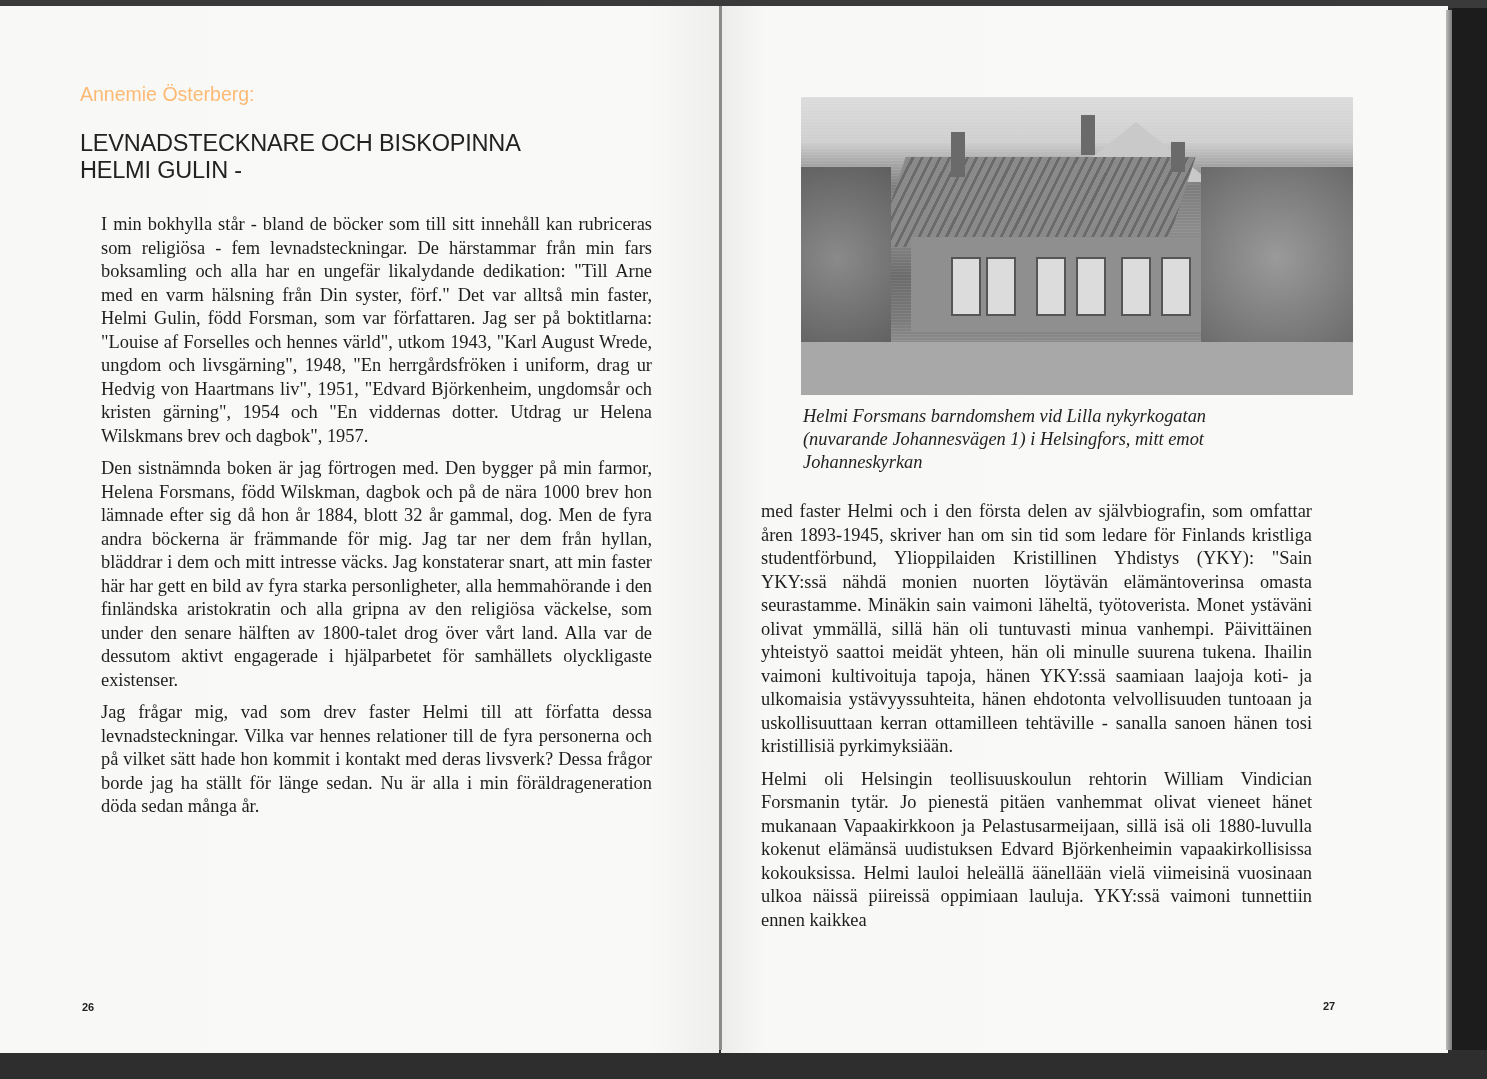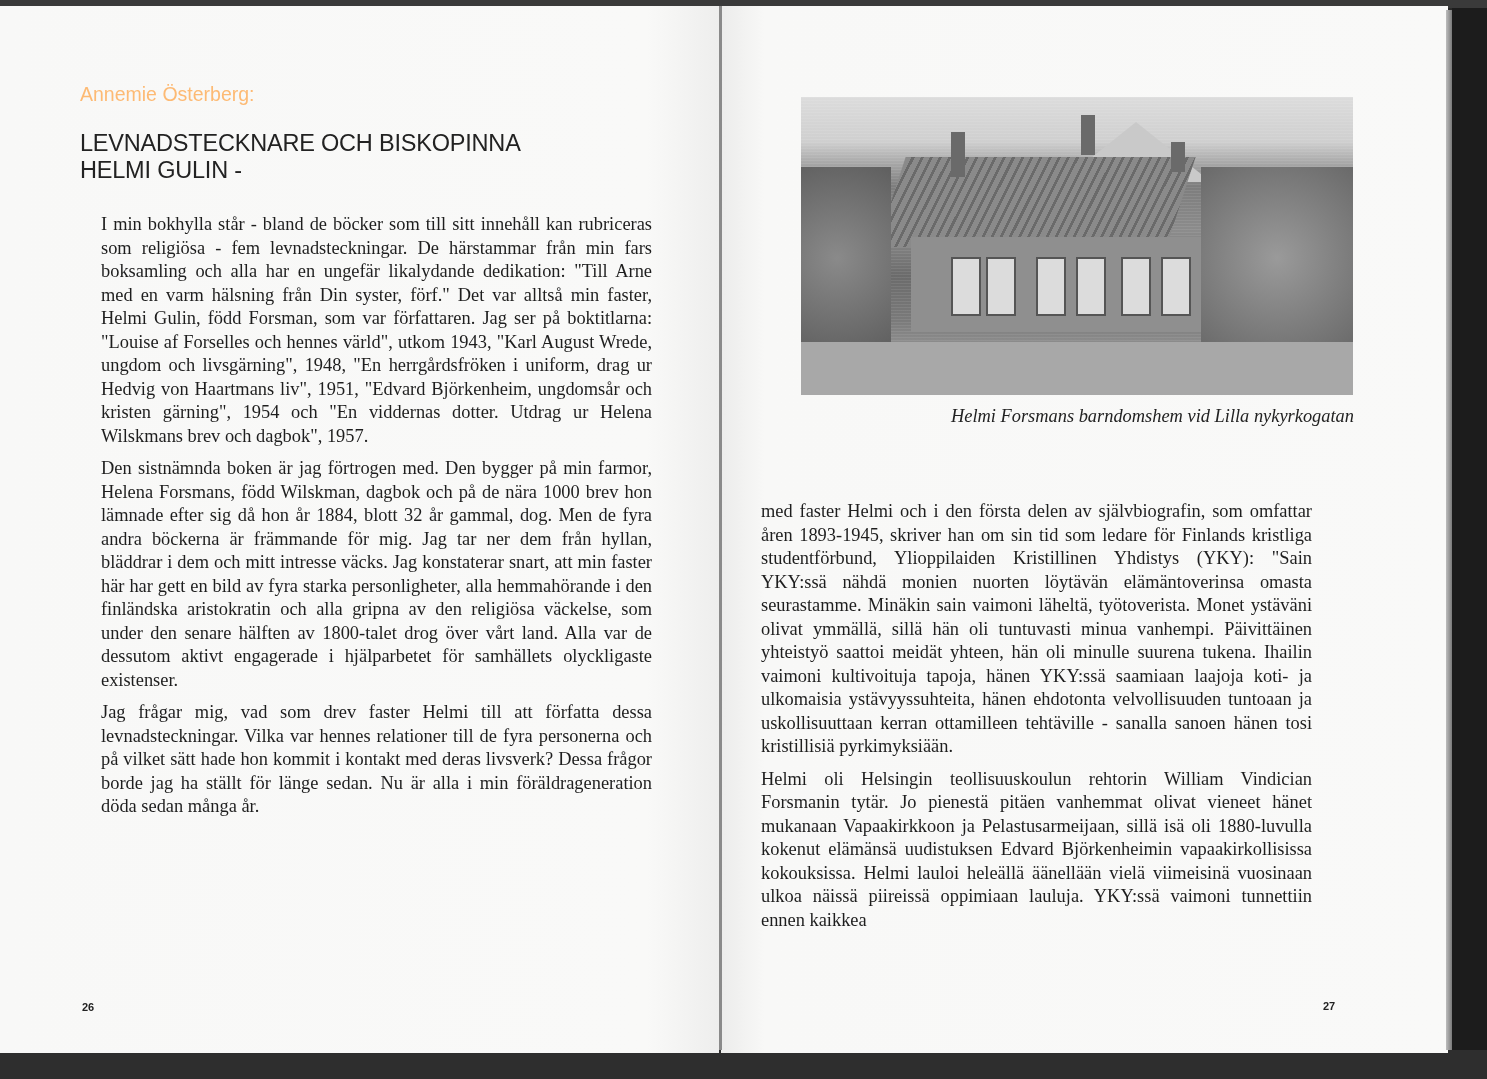--- a/index.html
+++ b/index.html
@@ -35,21 +35,21 @@
     overflow:hidden; }
   .photo .roof { position:absolute; left:90px; top:60px; width:290px; height:90px; background:repeating-linear-gradient(100deg,#8a8a8a 0 6px,#6a6a6a 6px 9px); transform:skewX(-18deg); }
   .photo .gable { position:absolute; left:260px; top:25px; width:150px; height:60px; background:#c9c9c9; clip-path:polygon(0 100%,50% 0,100% 100%); }
   .photo .facade { position:absolute; left:110px; top:140px; width:300px; height:95px; background:#8f8f8f; }
   .photo .win { position:absolute; top:160px; width:26px; height:55px; background:#dcdcdc; border:2px solid #555; }
   .photo .tree-l { position:absolute; left:0; top:70px; width:90px; height:228px; background:radial-gradient(circle at 40% 40%,#8a8a8a,#4e4e4e); }
   .photo .tree-r { position:absolute; left:400px; top:70px; width:152px; height:228px; background:radial-gradient(circle at 50% 40%,#9a9a9a,#5a5a5a); }
   .photo .chimney { position:absolute; width:14px; background:#6a6a6a; }
   .photo .ground { position:absolute; left:0; top:245px; width:552px; height:53px; background:#a8a8a8; }
 
-  .caption { position:absolute; left:803px; top:405px; width:551px; text-align:right; font-style:italic; font-size:18.4px; line-height:23px; color:#222; }
+  .caption { position:absolute; left:803px; top:405px; width:551px; text-align:left; font-style:italic; font-size:18.4px; line-height:23px; color:#222; }
   .caption div { white-space:nowrap; }
 
   .pagenum { position:absolute; font-family:"Liberation Sans", sans-serif; font-weight:bold; font-size:11px; color:#222; }
   .pagenum-left { left:82px; top:1001px; }
   .pagenum-right { left:1323px; top:1000px; }
 </style>
 </head>
 <body>
 
 <div class="top-band"></div>
@@ -85,18 +85,20 @@
   <div class="win" style="left:235px;"></div>
   <div class="win" style="left:275px;"></div>
   <div class="win" style="left:320px;"></div>
   <div class="win" style="left:360px;"></div>
   <div class="tree-l"></div>
   <div class="tree-r"></div>
   <div class="ground"></div>
 </div>
 <div class="caption">
   <div>Helmi Forsmans barndomshem vid Lilla nykyrkogatan</div>
+  <div>(nuvarande Johannesvägen 1) i Helsingfors, mitt emot</div>
+  <div>Johanneskyrkan</div>
 </div>
 <div class="col col-right">
   <p>med faster Helmi och i den första delen av självbiografin, som omfattar åren 1893-1945, skriver han om sin tid som ledare för Finlands kristliga studentförbund, Ylioppilaiden Kristillinen Yhdistys (YKY): "Sain YKY:ssä nähdä monien nuorten löytävän elämäntoverinsa omasta seurastamme. Minäkin sain vaimoni läheltä, työtoverista. Monet ystäväni olivat ymmällä, sillä hän oli tuntuvasti minua vanhempi. Päivittäinen yhteistyö saattoi meidät yhteen, hän oli minulle suurena tukena. Ihailin vaimoni kultivoituja tapoja, hänen YKY:ssä saamiaan laajoja koti- ja ulkomaisia ystävyyssuhteita, hänen ehdotonta velvollisuuden tuntoaan ja uskollisuuttaan kerran ottamilleen tehtäville - sanalla sanoen hänen tosi kristillisiä pyrkimyksiään.</p>
   <p>Helmi oli Helsingin teollisuuskoulun rehtorin William Vindician Forsmanin tytär. Jo pienestä pitäen vanhemmat olivat vieneet hänet mukanaan Vapaakirkkoon ja Pelastusarmeijaan, sillä isä oli 1880-luvulla kokenut elämänsä uudistuksen Edvard Björkenheimin vapaakirkollisissa kokouksissa. Helmi lauloi heleällä äänellään vielä viimeisinä vuosinaan ulkoa näissä piireissä oppimiaan lauluja. YKY:ssä vaimoni tunnettiin ennen kaikkea</p>
 </div>
 <div class="pagenum pagenum-right">27</div>
 
 </body></html>

